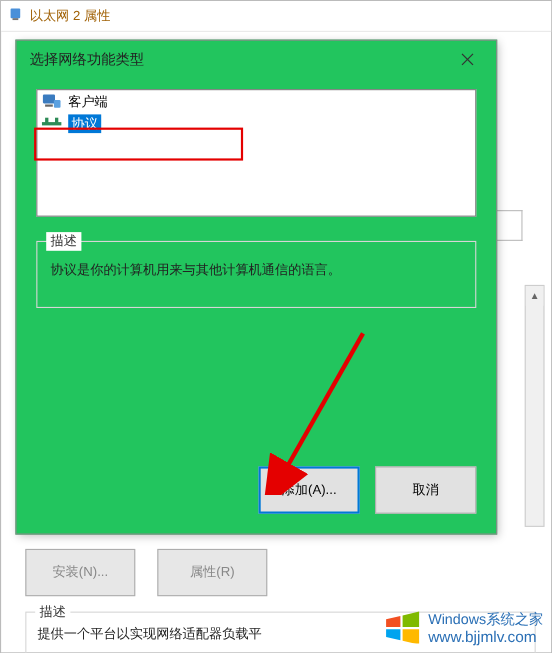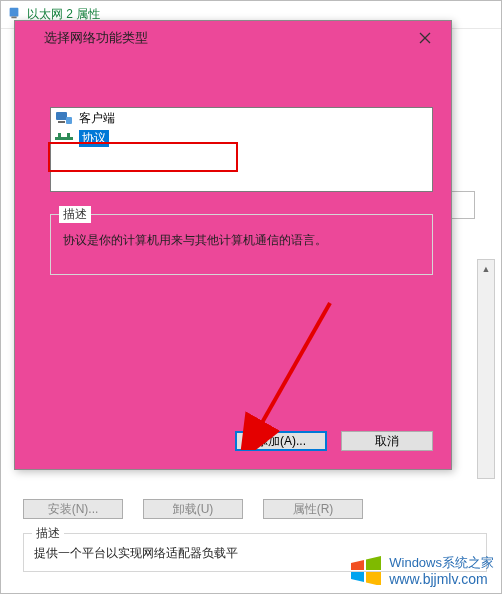--- a/index.html
+++ b/index.html
@@ -20,35 +20,35 @@
       border: 1px solid #bbb;
       background: #fff;
     }
     .parent-titlebar {
       height: 28px;
       display: flex;
       align-items: center;
       padding: 0 6px;
       background: #fff;
       border-bottom: 1px solid #e8e8e8;
-      color: #15803d;
+      color: #a16207;
       font-size: 12px;
     }
     .parent-titlebar .nic-icon { margin-right: 6px; }
     .bottom-area {
       position: absolute;
       left: 22px; right: 14px;
       top: 498px;
     }
     .bottom-buttons {
       display: flex;
       gap: 20px;
     }
     .btn {
-      height: 20px;
+      height: 43px;
       min-width: 100px;
       border: 1px solid #adadad;
       background: #e1e1e1;
       font-size: 12px;
       font-family: inherit;
       cursor: pointer;
       text-align: center;
       padding: 0 10px;
     }
     .btn.disabled {
@@ -70,28 +70,27 @@
       color: #333;
     }
     .bottom-fieldset .desc-text {
       color: #222;
       line-height: 1.6;
     }
 
     
     .dialog {
       position: absolute;
-      left: 14px; top: 20px;
+      left: 14px; top: 36px;
       width: 438px;
       height: 450px;
-      background: #ec4899;
+      background: #22c55e;
       border: 1px solid #8a8a8a;
       box-shadow: 2px 2px 8px rgba(0,0,0,0.25);
       z-index: 5;
-      padding-left: 17px;
     }
     .dialog-titlebar {
       height: 34px;
       display: flex;
       align-items: center;
       justify-content: space-between;
       padding: 0 6px 0 12px;
       font-size: 13px;
       color: #222;
     }
@@ -103,24 +102,23 @@
     .close-btn svg { width: 12px; height: 12px; }
     .dialog-body {
       padding: 10px 18px 14px 18px;
     }
     .instr {
       margin: 20px 0 8px 0;
       color: #222;
     }
     .listbox {
       border: 1px solid #7a7a7a;
-      height: 85px;
+      height: 116px;
       background: #fff;
       position: relative;
-      margin-top: 42px;
     }
     .list-item {
       display: flex;
       align-items: center;
       height: 20px;
       padding: 0 4px;
       gap: 6px;
       cursor: pointer;
     }
     .list-item.selected .item-label {
@@ -245,21 +243,20 @@
   <div class="right-panel-piece"></div>
 
   <div class="scroll-stub">
     <div class="arrow">▲</div>
     <div style="flex:1"></div>
   </div>
 
   <div class="bottom-area">
     <div class="bottom-buttons">
       <button class="btn disabled">安装(N)...</button>
-      <button class="btn disabled">卸载(U)</button>
       <button class="btn disabled">属性(R)</button>
     </div>
     <div class="bottom-fieldset">
       <span class="legend">描述</span>
       <div class="desc-text">提供一个平台以实现网络适配器负载平</div>
     </div>
   </div>
 </div>
 
 <div class="dialog">

